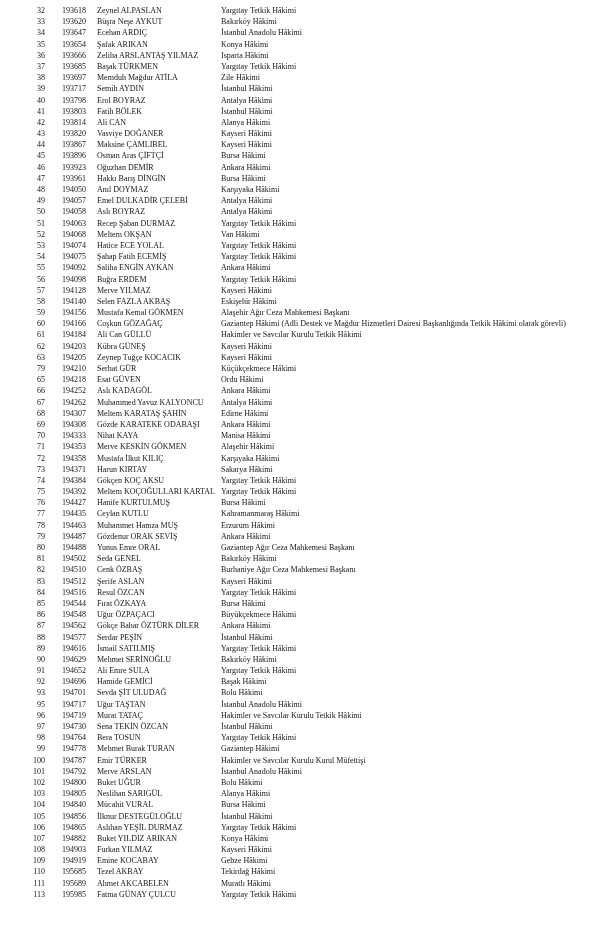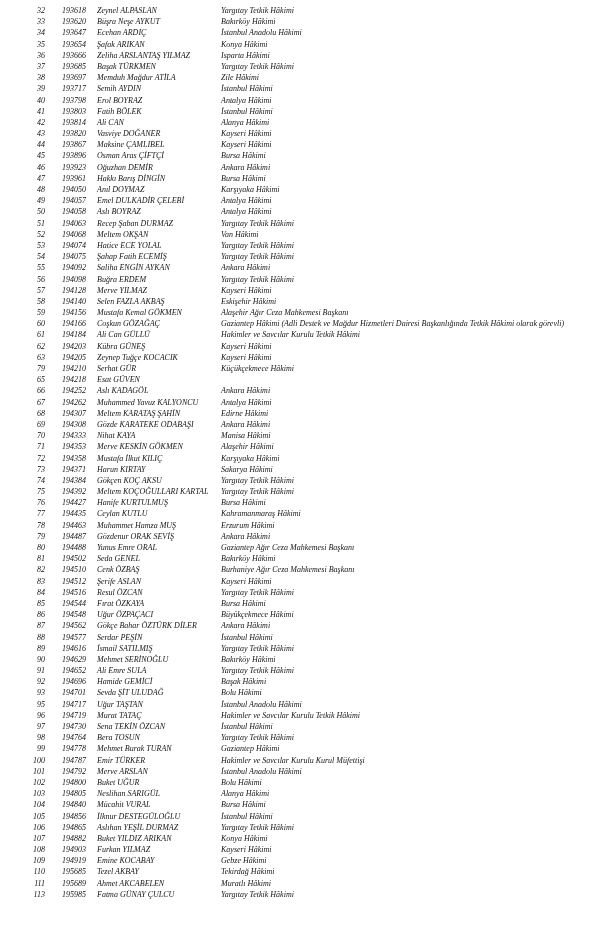--- a/index.html
+++ b/index.html
@@ -15,21 +15,20 @@
     overflow: hidden;
     font-family: "Liberation Serif", "DejaVu Serif", serif;
     font-size: 8px;
     color: #141414;
   }
   .list {
     position: absolute;
     top: 5px;
     left: 0;
     right: 0;
-    font-style: italic;
   }
   .row {
     display: flex;
     height: 11.2px;
     line-height: 11.2px;
     white-space: nowrap;
   }
   .col-num {
     width: 18px;
     margin-left: 27px;
@@ -285,20 +284,21 @@
     <span class="col-num">79</span>
     <span class="col-id">194210</span>
     <span class="col-name">Serhat GÜR</span>
     <span class="col-title">Küçükçekmece Hâkimi</span>
   </div>
 
   <div class="row">
     <span class="col-num">65</span>
     <span class="col-id">194218</span>
     <span class="col-name">Esat GÜVEN</span>
+    <span class="col-title">Ordu Hâkimi</span>
   </div>
 
   <div class="row">
     <span class="col-num">66</span>
     <span class="col-id">194252</span>
     <span class="col-name">Aslı KADAGÖL</span>
     <span class="col-title">Ankara Hâkimi</span>
   </div>
 
   <div class="row">

